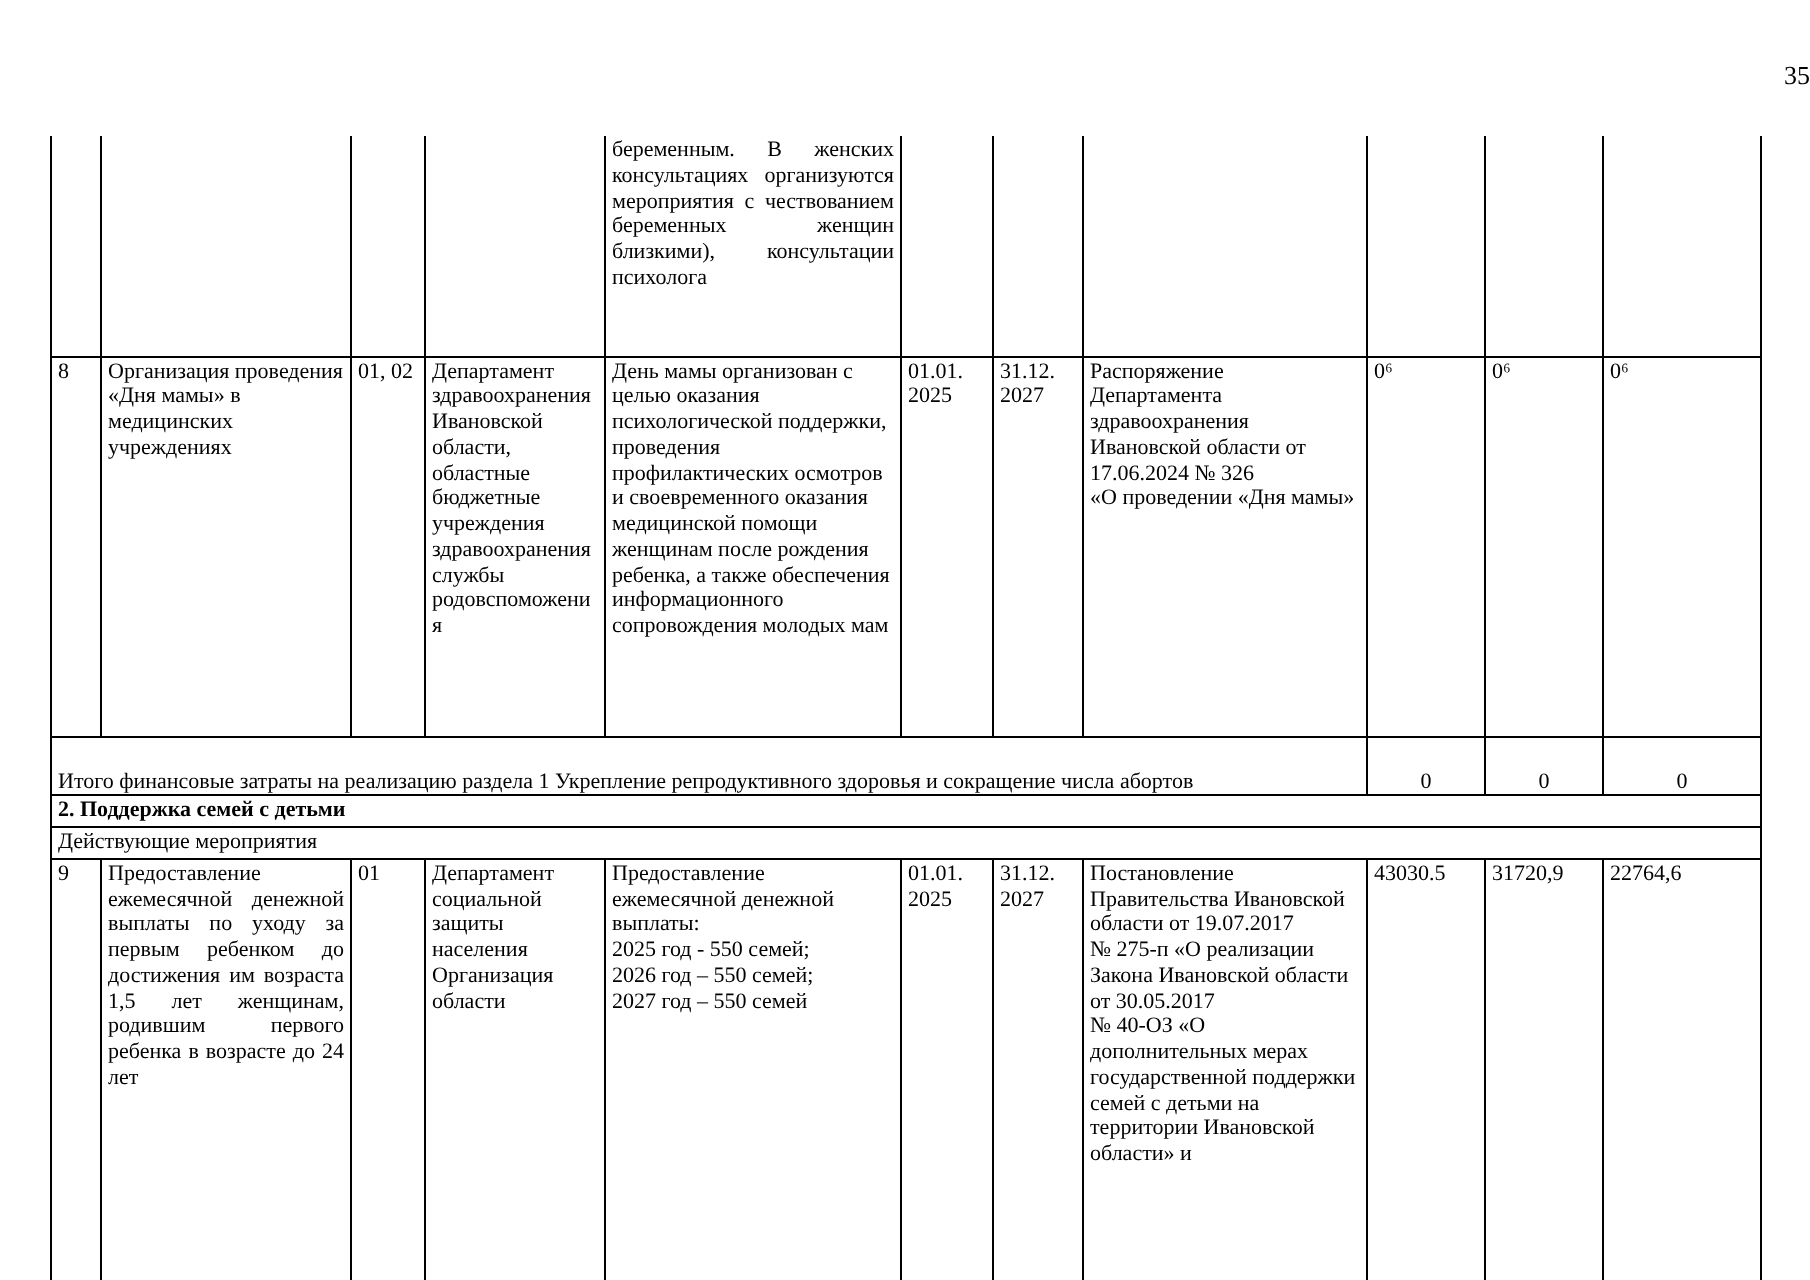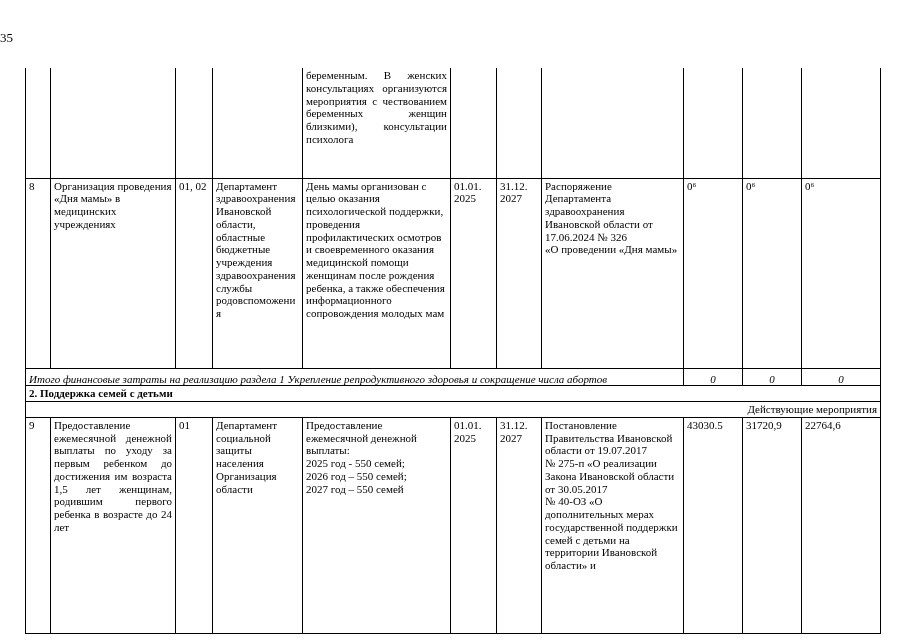--- a/index.html
+++ b/index.html
@@ -14,21 +14,21 @@
     background: #ffffff;
     font-family: "Liberation Serif", "DejaVu Serif", serif;
     color: #000;
     overflow: hidden;
   }
   .pageno {
     position: absolute;
     top: 30px;
     left: 0;
     width: 100%;
-    text-align: left;
+    text-align: right;
     font-size: 13px;
   }
   table.tbl {
     position: absolute;
     top: 68px;
     left: 25px;
     width: 855px;
     border-collapse: collapse;
     table-layout: fixed;
     font-size: 11px;
@@ -44,23 +44,23 @@
   }
   tr.cont td { border-top: none; margin-top: 24px; }
   tr.row9 td { border-bottom: 1px solid #000; }
   td.center { text-align: center; }
   td.justify { text-align: justify; }
   td.section {
     text-align: left;
     font-weight: bold;
   }
   td.subsection {
-    text-align: right;
+    text-align: left;
   }
-  tr.total td { padding-top: 4px; padding-bottom: 0; font-style: italic; }
+  tr.total td { padding-top: 16px; padding-bottom: 0; }
 </style>
 </head>
 <body>
 
 <div class="page">
 
   <div class="pageno">35</div>
 
   <table class="tbl">
     <colgroup>

